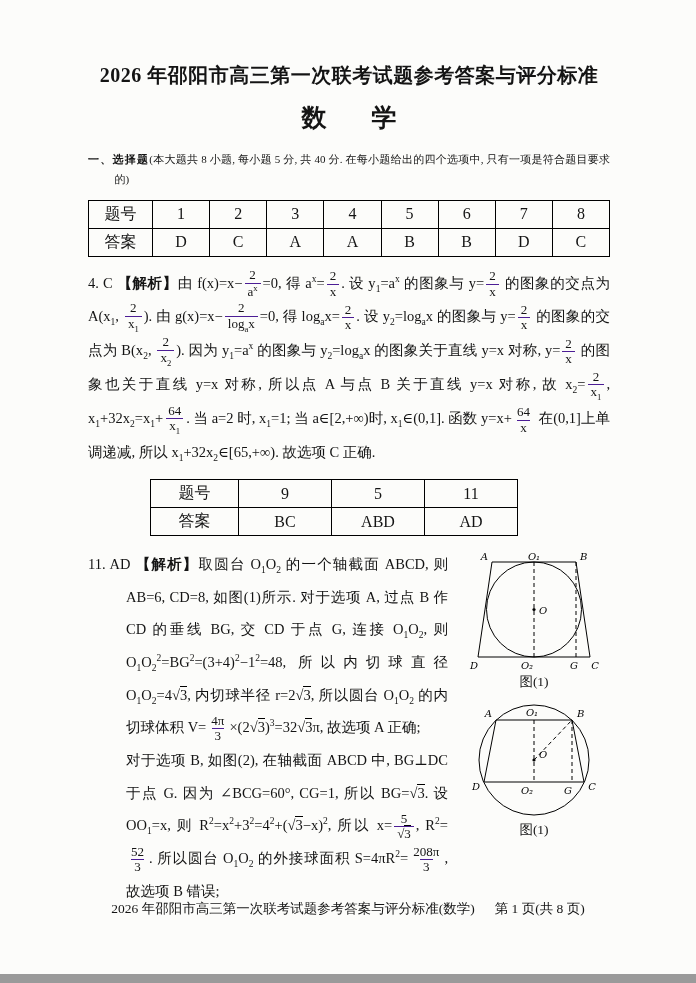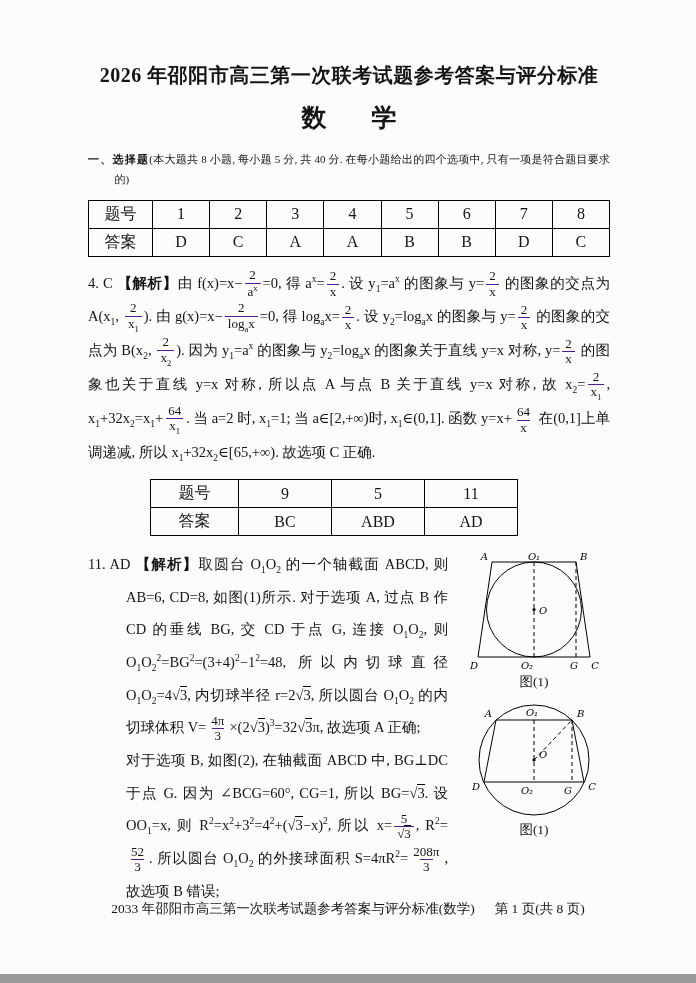--- a/index.html
+++ b/index.html
@@ -190,16 +190,16 @@
           </span>, R<sup>2</sup>=<span class="frac">
             <span class="fn">52</span>
             <span class="fd">3</span>
           </span>. 所以圆台 O<sub>1</sub>O<sub>2</sub> 的外接球面积 S=4πR<sup>2</sup>=<span class="frac">
             <span class="fn">208π</span>
             <span class="fd">3</span>
           </span>, 故选项 B 错误;</span></p>
   </div>
 
   <div class="footer">
-    <span>2033 年邵阳市高三第一次联考试题参考答案与评分标准(数学)</span><span>第 1 页(共 8 页)</span>
+    <span>2026 年邵阳市高三第一次联考试题参考答案与评分标准(数学)</span><span>第 1 页(共 8 页)</span>
   </div>
 
 </div>
 
 </body></html>

